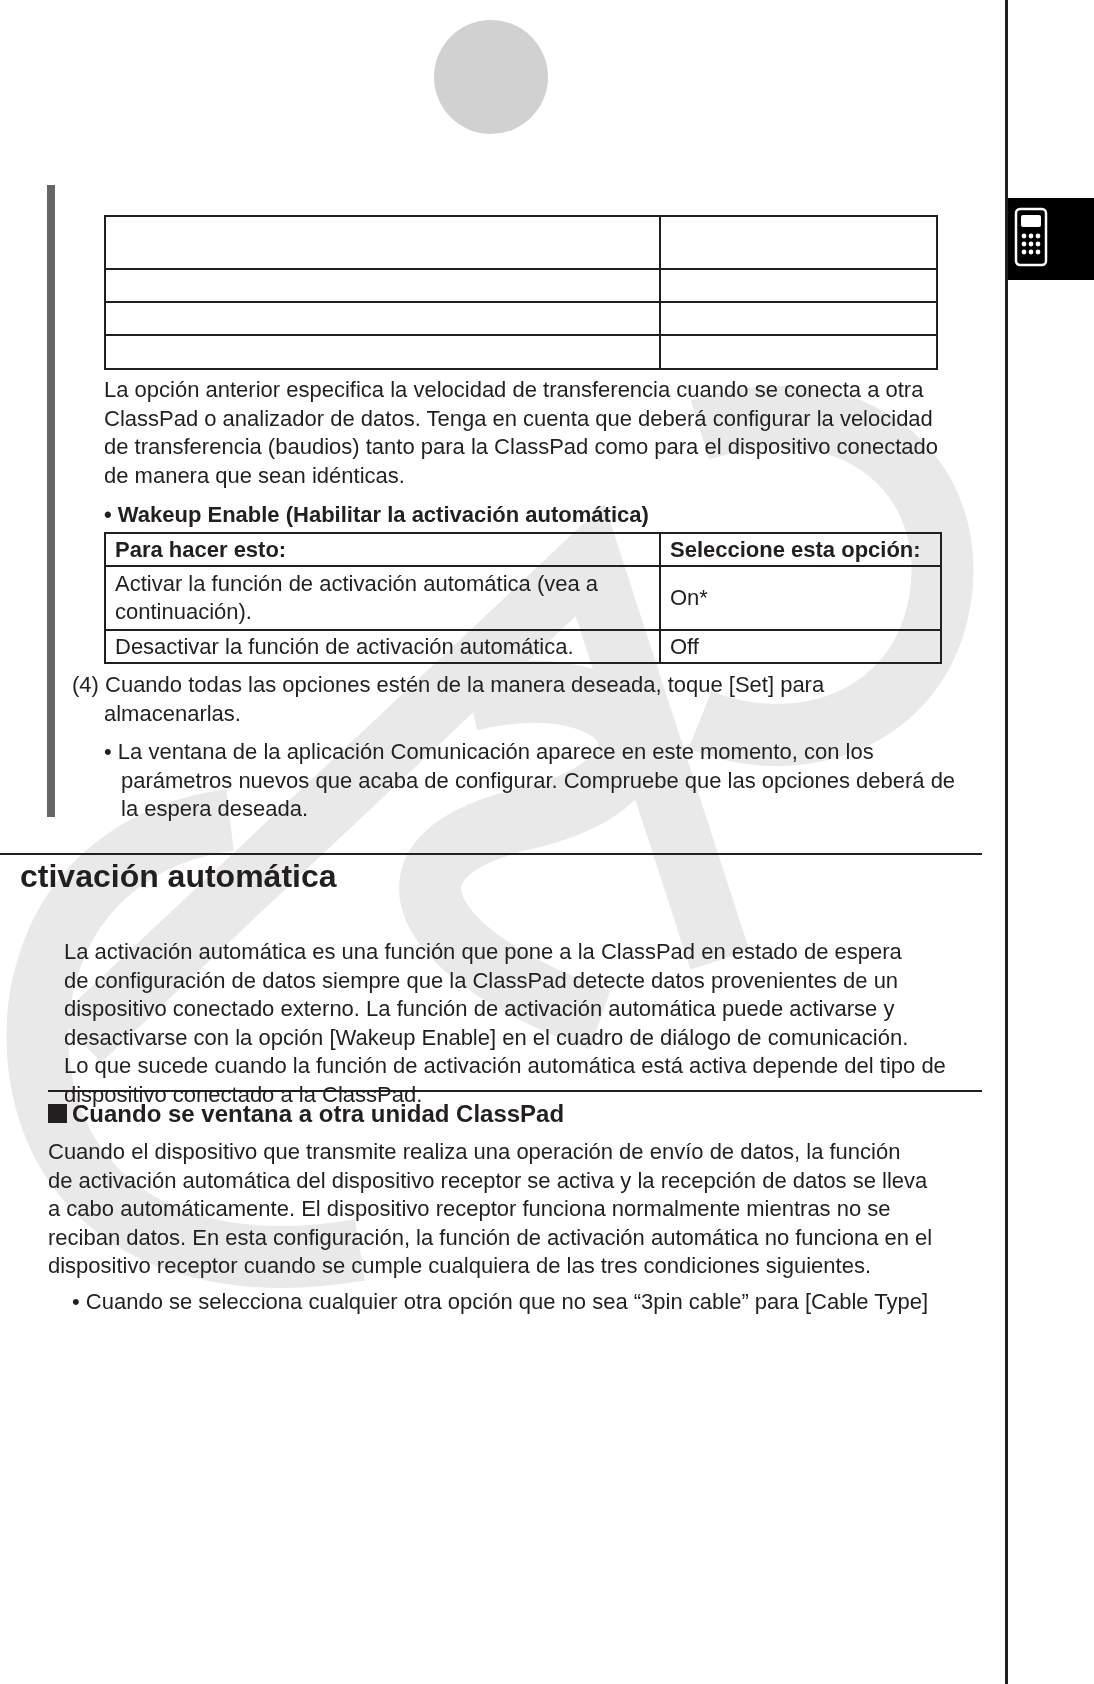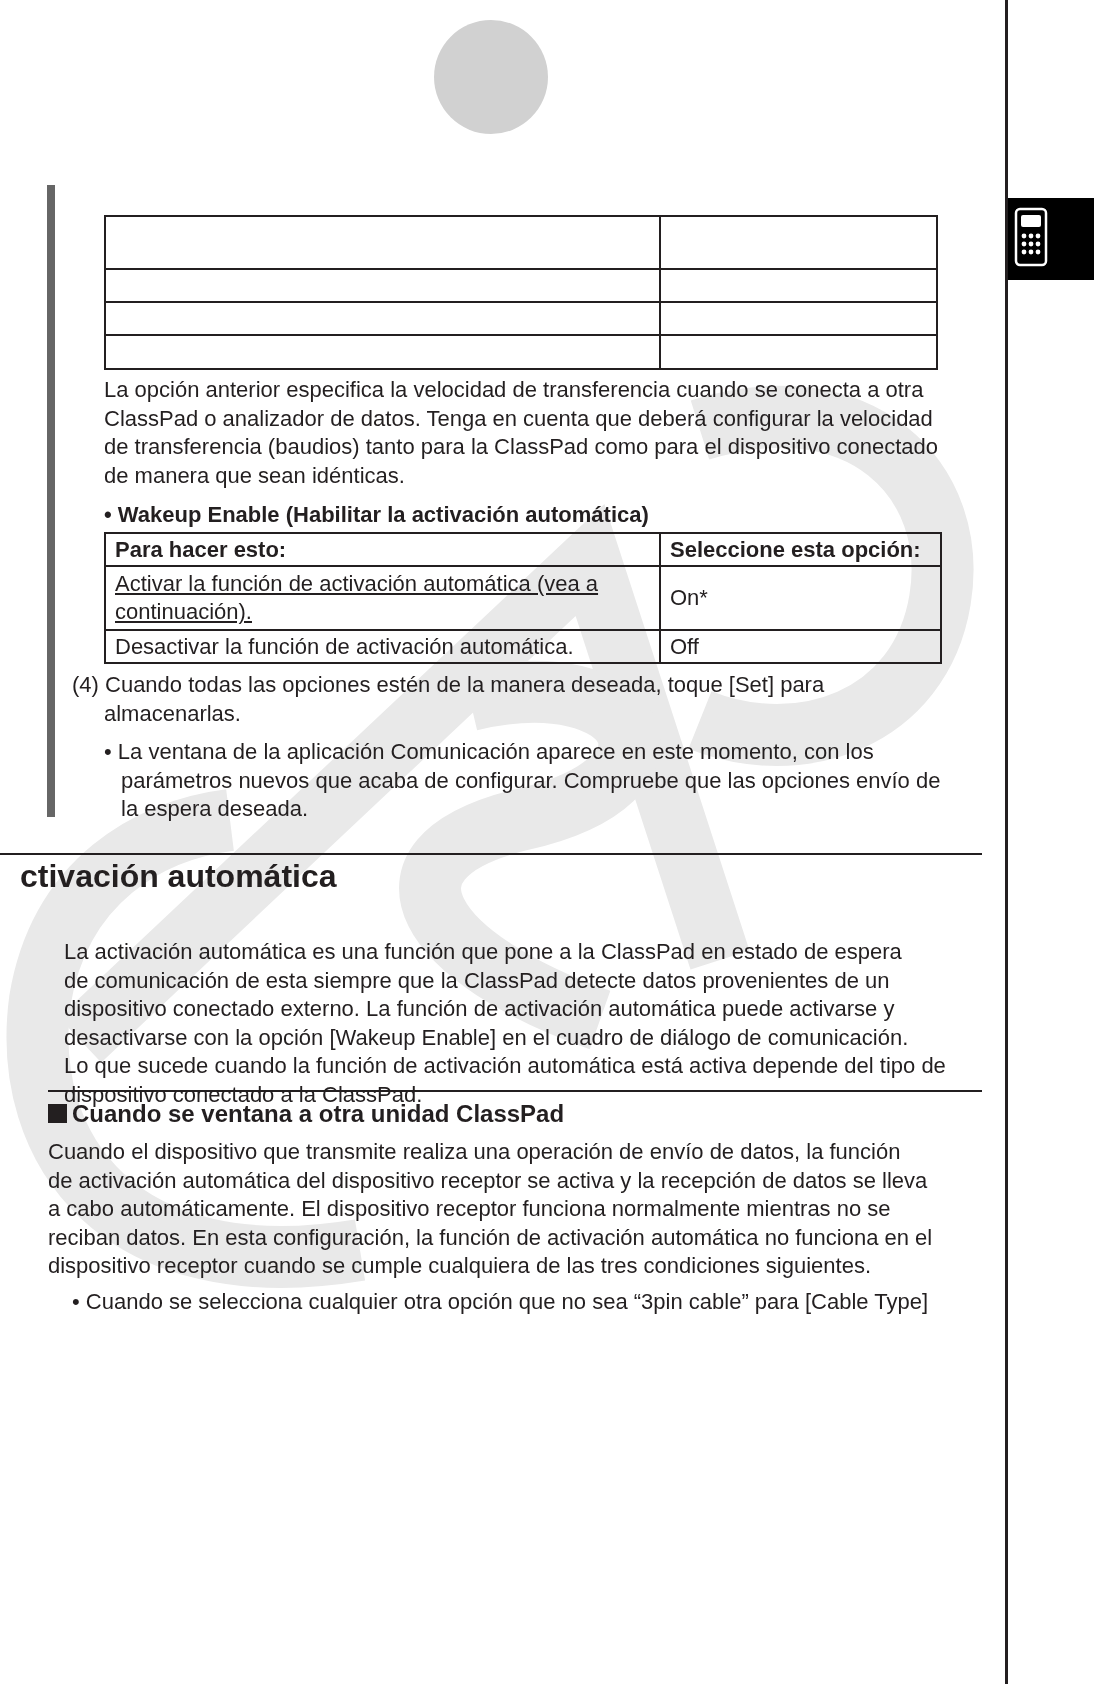--- a/index.html
+++ b/index.html
@@ -104,21 +104,21 @@
     <span>Wakeup Enable (Habilitar la activación automática)</span>
   </div>
 
   <table class="t" style="left:104px; top:532px; width:838px;">
     <tbody>
         <tr style="height:33px;">
       <td class="bold" style="width:535px;">Para hacer esto:</td>
       <td class="bold">Seleccione esta opción:</td>
     </tr>
     <tr style="height:64px;">
-      <td style="line-height:28px;text-decoration:underline;">
+      <td style="line-height:28px;">
         <div>Activar la función de activación automática (vea a</div>
         <div>continuación).</div>
       </td>
       <td>On*</td>
     </tr>
     <tr style="height:33px;">
       <td>Desactivar la función de activación automática.</td>
       <td>Off</td>
     </tr>
   </tbody>
@@ -130,29 +130,29 @@
       <span>Cuando todas las opciones estén de la manera deseada, toque [Set] para</span>
     </div>
     <div style="padding-left:32px;">almacenarlas.</div>
   </div>
 
   <div class="para" style="left:104px; top:738px;">
     <div>
       <span>•</span>
       <span>La ventana de la aplicación Comunicación aparece en este momento, con los</span>
     </div>
-    <div style="padding-left:17px;">parámetros nuevos que acaba de configurar. Compruebe que las opciones envío de</div>
+    <div style="padding-left:17px;">parámetros nuevos que acaba de configurar. Compruebe que las opciones deberá de</div>
     <div style="padding-left:17px;">la espera deseada.</div>
   </div>
 
   <div class="rule" style="left:0; top:853px; width:982px;"></div>
   <div class="para heading-lg" style="left:20px; top:862px;">ctivación automática</div>
   <div class="para" style="left:48px; top:938px;margin-left:16px;">
     <div>La activación automática es una función que pone a la ClassPad en estado de espera</div>
-    <div>de comunicación de esta siempre que la ClassPad detecte datos provenientes de un</div>
+    <div>de configuración de datos siempre que la ClassPad detecte datos provenientes de un</div>
     <div>dispositivo conectado externo. La función de activación automática puede activarse y</div>
     <div>desactivarse con la opción [Wakeup Enable] en el cuadro de diálogo de comunicación.</div>
     <div>Lo que sucede cuando la función de activación automática está activa depende del tipo de</div>
     <div>dispositivo conectado a la ClassPad.</div>
   </div>
 
   <div class="rule" style="left:48px; top:1090px; width:934px;"></div>
   <div class="para bold" style="left:48px; top:1100px; font-size:24px;">
     <span class="sq"></span><span>Cuando se ventana a otra unidad ClassPad</span>
   </div>

